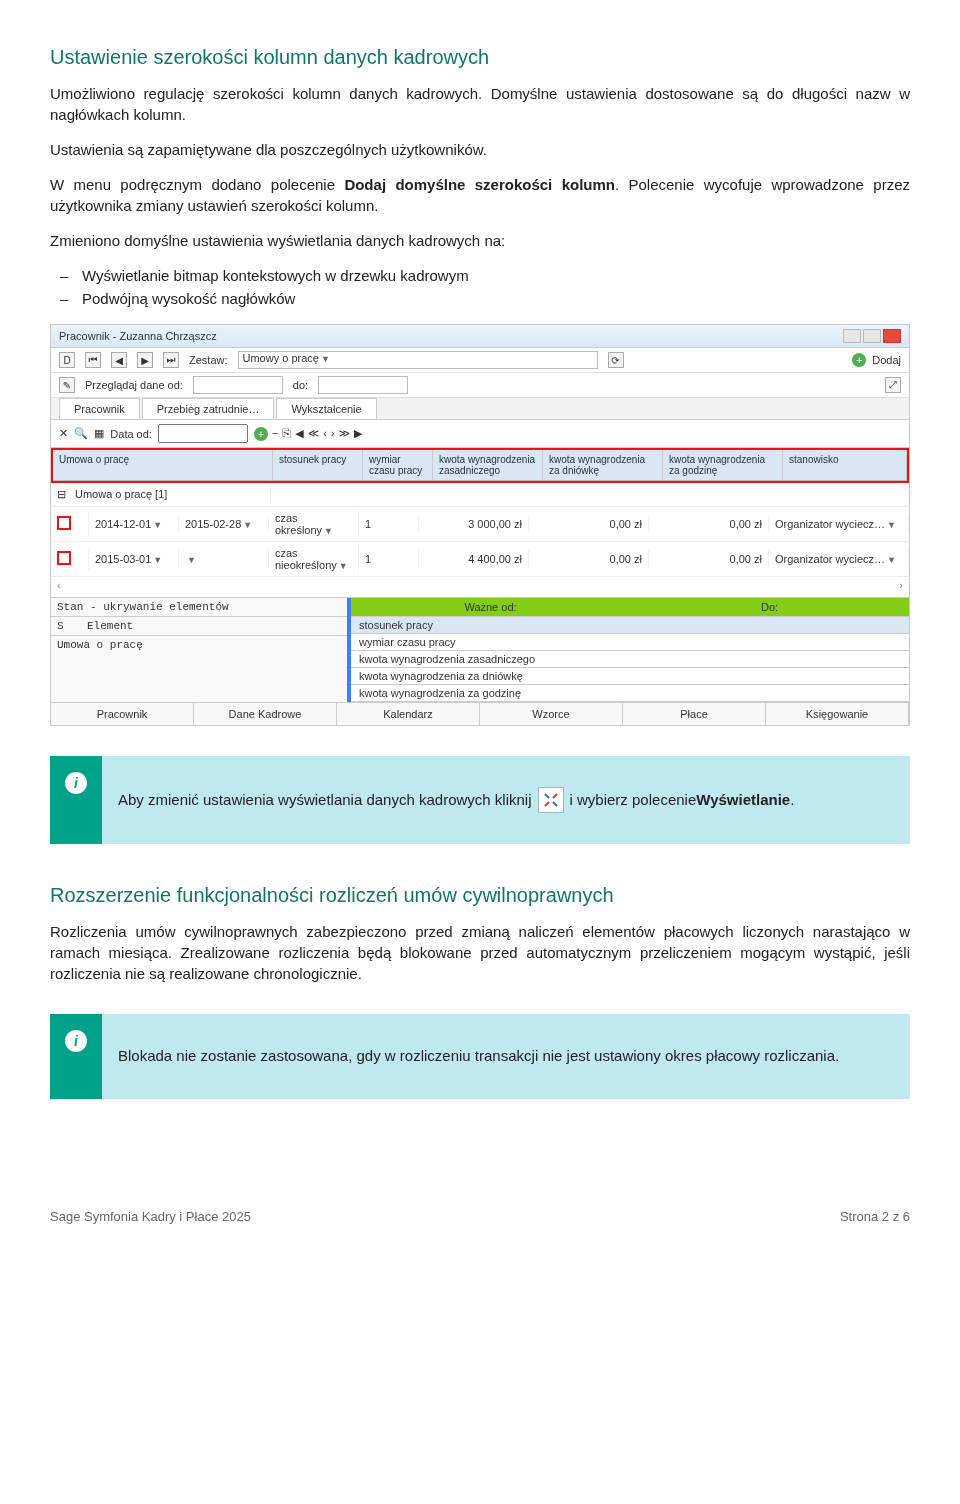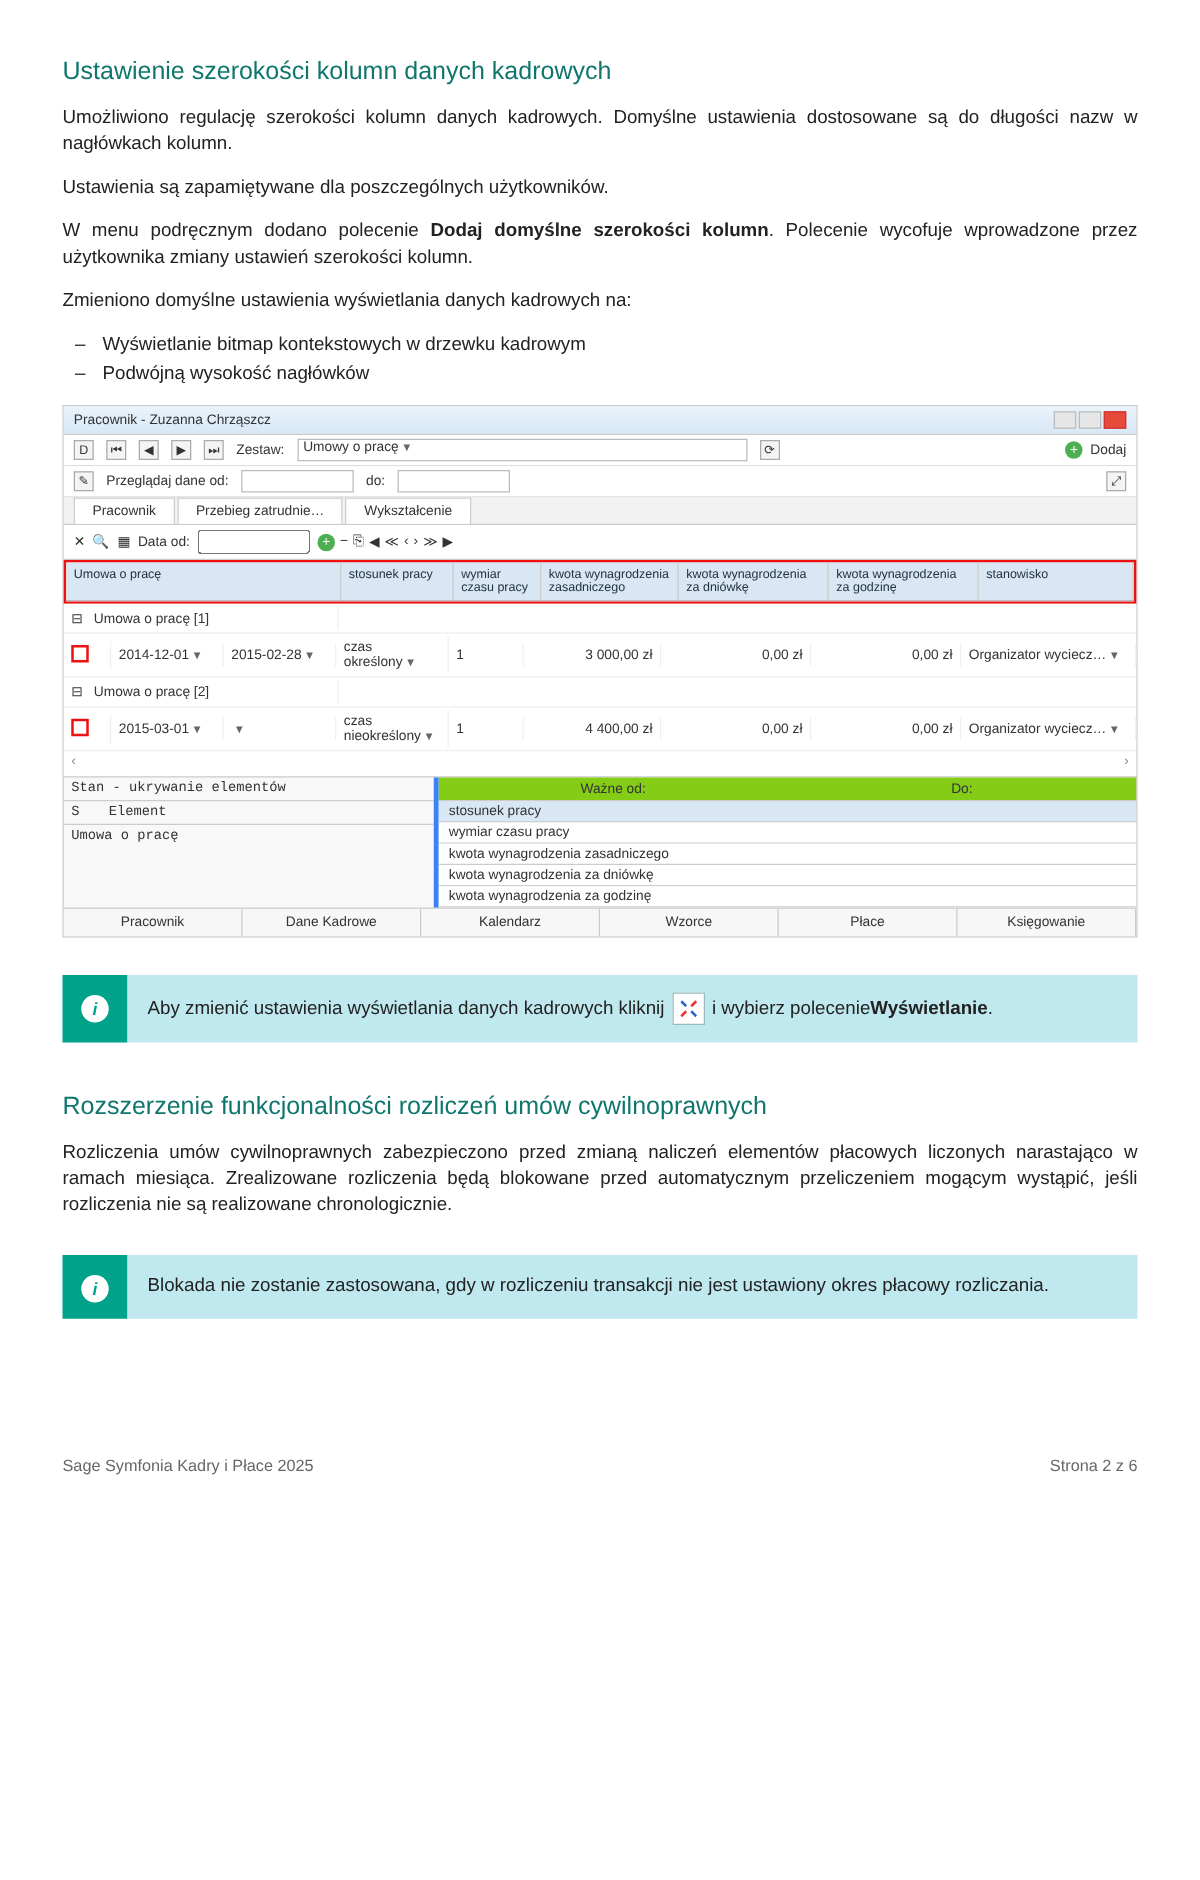--- a/index.html
+++ b/index.html
@@ -39,21 +39,21 @@
   .bottom-right { flex:1;}
   .bottom-right .br-head { display:flex; background:#84cc16; border-bottom:1px solid #ccc;}
   .bottom-right .br-head div { flex:1; text-align:center; padding:3px; font-size:11px;}
   .bottom-right .br-row { padding:2px 8px; font-size:11px; background:#d9e6f3; border-bottom:1px solid #ccc;}
   .bottom-right .br-row.w { background:#fff;}
   .bottom-tabs { display:flex; border-top:1px solid #ccc; background:#f7f7f7;}
   .bottom-tabs div { flex:1; text-align:center; padding:5px; font-size:11px; border-right:1px solid #ccc;}
   .info-block { display:flex; margin: 30px 0 40px 0;}
   .info-icon-col { width:52px; background:#00a28a; display:flex; align-items:flex-start; justify-content:center; padding-top:16px;}
   .info-icon { width:22px; height:22px; border-radius:50%; background:#fff; color:#00a28a; font-style:italic; font-weight:bold; display:flex; align-items:center; justify-content:center; font-size:14px;}
-  .info-content { flex:1; background:#bfe8ef; padding:14px 16px; font-size:15px; line-height:1.5; display:flex; align-items:center; flex-wrap:wrap;}
+  .info-content { flex:1; background:#bfe8ef; padding:31px 16px; font-size:15px; line-height:1.5; display:flex; align-items:center; flex-wrap:wrap;}
   .info-content .tool-icon { width:26px; height:26px; background:#fff; border:1px solid #9bb; display:inline-flex; align-items:center; justify-content:center; margin:0 6px;}
   .info-content .tool-icon svg { width:16px; height:16px;}
   .footer { padding: 50px 50px 20px 50px; font-size:13px; color:#666; display:flex; justify-content:space-between;}
   .col-c0 { width:130px;}
   .col-c1 { width:90px;}
   .col-c2 { width:90px;}
   .col-c3 { width:90px;}
   .col-c4 { width:60px;}
   .col-c5 { width:110px; text-align:right;}
   .col-c6 { width:120px; text-align:right;}
@@ -155,23 +155,20 @@
         <div class="col-c1"><span>2014-12-01</span><span class="drop">▼</span></div>
         <div class="col-c2"><span>2015-02-28</span><span class="drop">▼</span></div>
         <div class="col-c3"><span>czas określony</span><span class="drop">▼</span></div>
         <div class="col-c4">1</div>
         <div class="col-c5">3 000,00 zł</div>
         <div class="col-c6">0,00 zł</div>
         <div class="col-c7">0,00 zł</div>
         <div class="col-c8"><span>Organizator wyciecz…</span><span class="drop">▼</span></div>
       </div>
       <div class="grid-row">
-        <div style="width:220px;"><span class="tree-ind">⊟</span><span>Umowa o pracę [2]</span></div>
-      </div>
-      <div class="grid-row">
         <div style="width:38px;"><span class="redbox" style="display:inline-block;width:14px;height:14px;"></span></div>
         <div class="col-c1"><span>2015-03-01</span><span class="drop">▼</span></div>
         <div class="col-c2"><span></span><span class="drop">▼</span></div>
         <div class="col-c3"><span>czas nieokreślony</span><span class="drop">▼</span></div>
         <div class="col-c4">1</div>
         <div class="col-c5">4 400,00 zł</div>
         <div class="col-c6">0,00 zł</div>
         <div class="col-c7">0,00 zł</div>
         <div class="col-c8"><span>Organizator wyciecz…</span><span class="drop">▼</span></div>
       </div>

